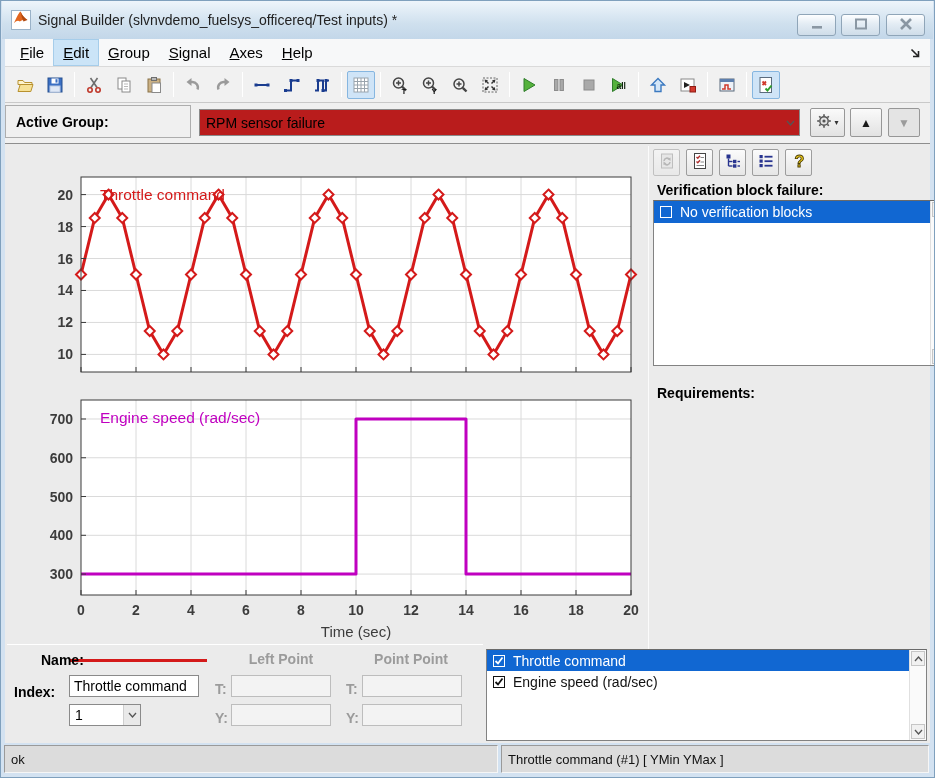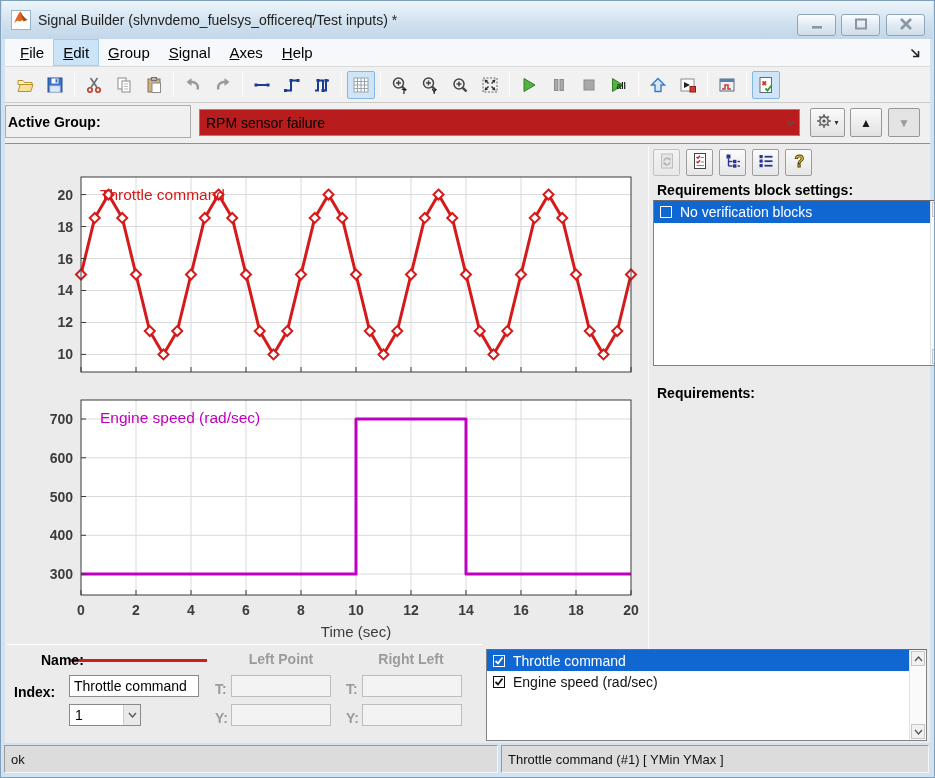--- a/index.html
+++ b/index.html
@@ -24,21 +24,21 @@
 
   
   #toolbar { position:absolute; left:4px; right:4px; top:66px; height:36px; background:#f1f1f1; border-bottom:1px solid #c9c9c9; display:flex; align-items:center; padding-left:5px; }
   .tb-btn { width:28px; height:28px; display:flex; align-items:center; justify-content:center; margin:0 1px; border:1px solid transparent; border-radius:2px; }
   .tb-btn.toggled { background:#cfe4f7; border-color:#86b6e0; }
   .tb-btn .ic { display:flex; }
   .tb-sep { width:1px; height:25px; background:#c2c2c2; border-right:1px solid #fff; margin:0 4px; }
 
   
   #active-row { position:absolute; left:4px; right:4px; top:102px; height:40px; background:#f0f0f0; }
-  #ag-label-cell { position:absolute; left:0; top:2px; width:186px; height:33px; border:1px solid #adadad; background:#f0f0f0; display:flex; align-items:center; padding-left:2px; }
+  #ag-label-cell { position:absolute; left:0; top:2px; width:186px; height:33px; border:1px solid #adadad; background:#f0f0f0; display:flex; align-items:center; padding-left:10px; }
   #ag-label { font-weight:bold; font-size:14px; color:#000; }
   #ag-combo { position:absolute; left:194px; top:6px; width:601px; height:27px; background:#b91c1c; border:1px solid #8a8a8a; display:flex; align-items:center; }
   #ag-combo-value { font-size:14px; color:#000; padding-left:6px; flex:1; }
   .combo-arrow { width:18px; height:100%; display:flex; align-items:center; justify-content:center; }
   .raised-btn { position:absolute; top:5px; height:29px; border:1px solid #979797; border-radius:2px; background:linear-gradient(#fafafa,#e2e2e2); display:flex; align-items:center; justify-content:center; }
   #ag-gear-btn { left:805px; width:35px; }
   #ag-up-btn { left:845px; width:32px; font-size:12px; color:#1a1a1a; }
   #ag-down-btn { left:883px; width:32px; font-size:12px; color:#9b9b9b; background:#e4e4e4; }
   #ag-gear-btn .mini-arrow { font-size:8px; color:#333; margin-left:2px; }
 
@@ -601,21 +601,21 @@
                 <rect x="7.5" y="12.8" width="8" height="1.8"></rect>
               </g>
             </svg></span>
         </div>
         <div class="rp-btn">
           <span class="ic"><svg width="18" height="18" viewBox="0 0 18 18">
               <text x="4.5" y="15" font-size="16" font-weight="bold" fill="#f0cd1c" stroke="#4a3c00" stroke-width="0.9">?</text>
             </svg></span>
         </div>
       </div>
-    <div class="rp-label" id="verif-label">Requirements block settings:</div>
+    <div class="rp-label" id="verif-label">Verification block failure:</div>
     <div class="listbox" id="verif-list">
       <div class="list-rows" id="verif-rows">
           <div class="list-row sel">
             <span class="chk"></span>
             <span>No verification blocks</span>
           </div>
         </div>
       <div class="vscroll">
         <div class="sb-btn sb-up">
             <svg width="9" height="6" viewBox="0 0 9 6">
@@ -627,21 +627,21 @@
               <polyline points="1,1 4.5,5 8,1" fill="none" stroke="#555" stroke-width="1.3"></polyline>
             </svg>
           </div>
       </div>
     </div>
     <div class="rp-label" id="req-label">Requirements:</div>
 
     <div id="hgroove"></div>
     <div id="color-line" style="background: rgb(212, 26, 26);"></div>
     <div class="pt-label" id="leftpoint-label">Left Point</div>
-    <div class="pt-label" id="rightpoint-label">Right Left</div>
+    <div class="pt-label" id="rightpoint-label">Point Point</div>
     <div class="fld-label" id="name-label">Name:</div>
     <input class="txt-input" id="name-input" value="Throttle command" style="">
     <div class="fld-label dim" id="t1-label">T:</div>
     <input class="txt-input" id="t1-input" disabled="" style="">
     <div class="fld-label dim" id="t2-label">T:</div>
     <input class="txt-input" id="t2-input" disabled="" style="">
     <div class="fld-label" id="index-label">Index:</div>
     <div id="index-select">
       <span id="index-value">1</span>
       <span class="combo-arrow">

